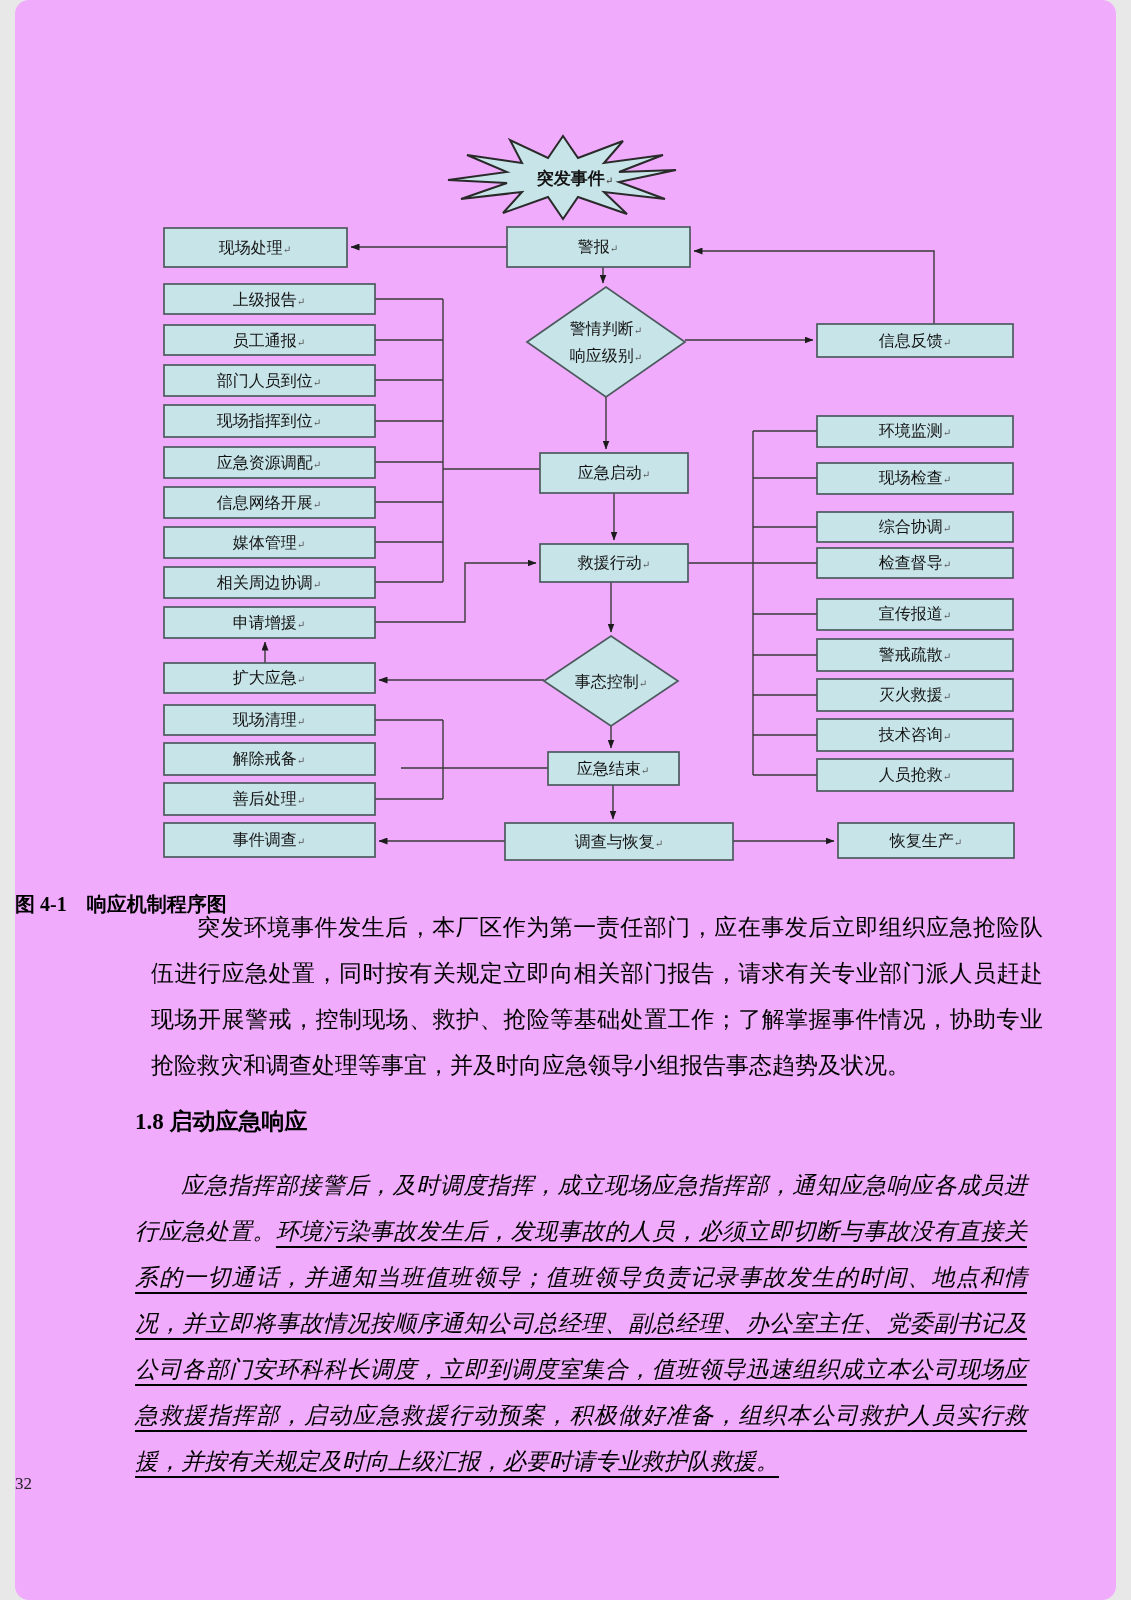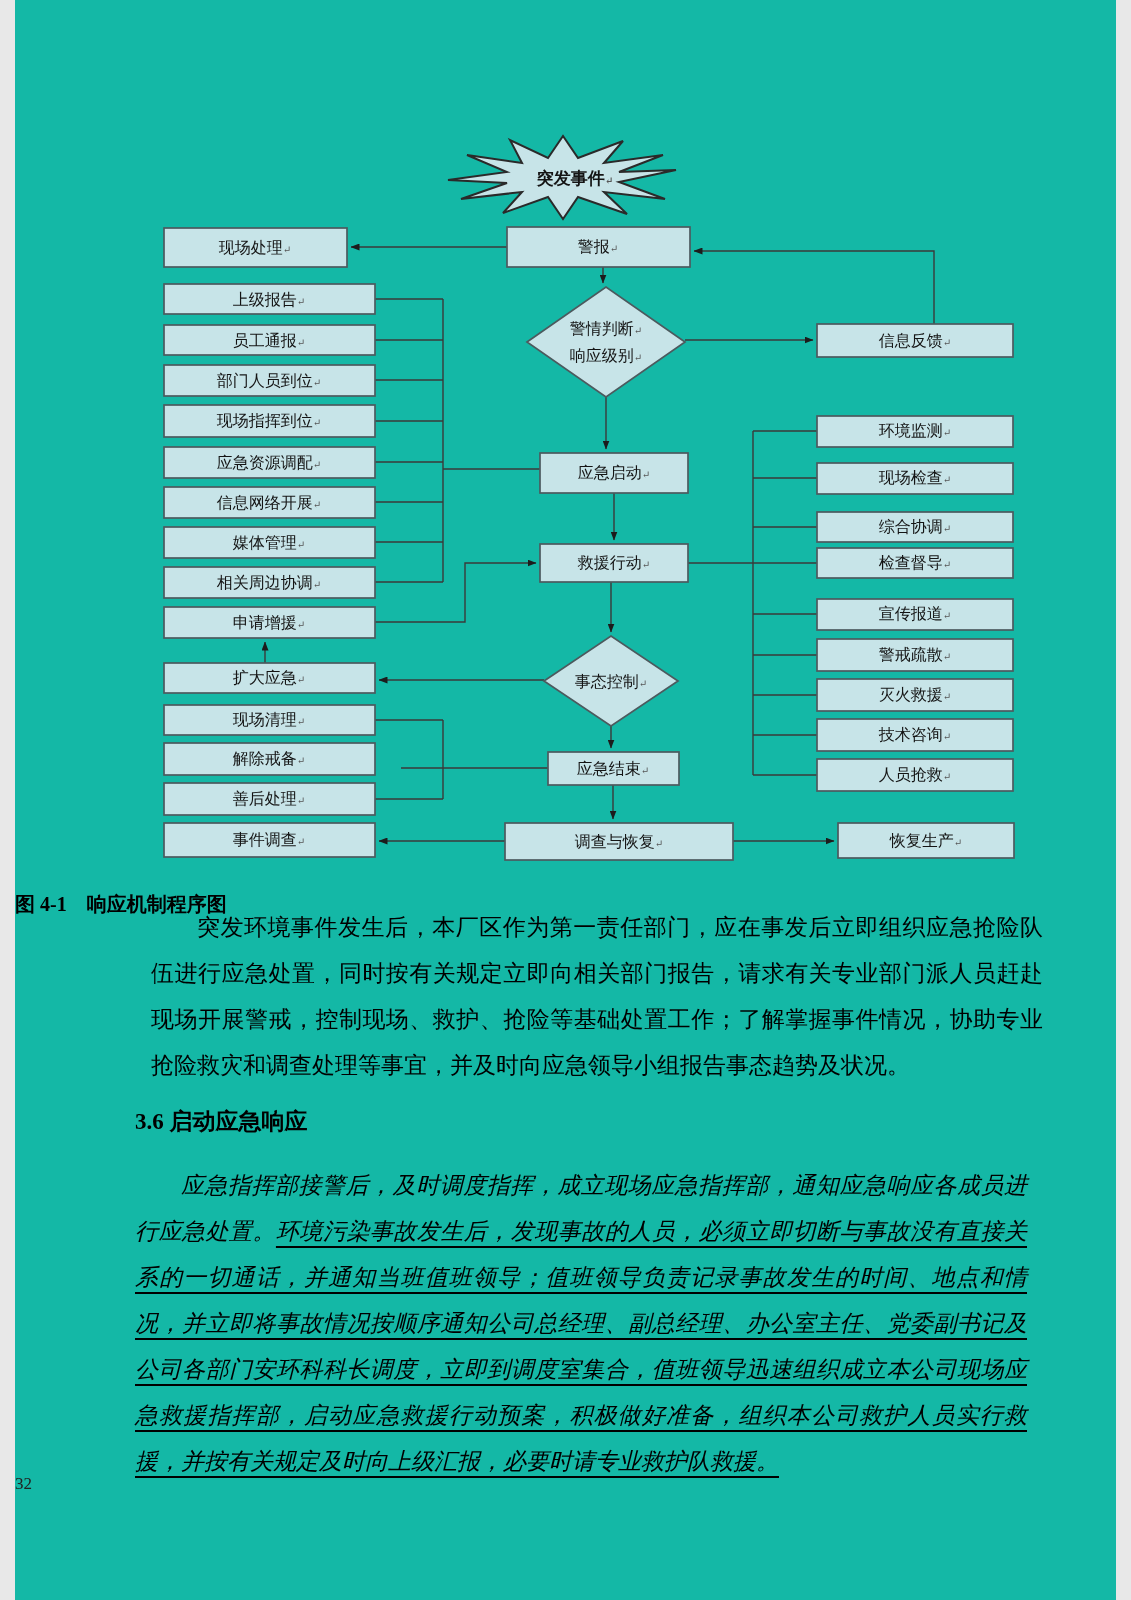--- a/index.html
+++ b/index.html
@@ -1,19 +1,19 @@
 <!DOCTYPE html>
 <html><head>
 <meta charset="utf-8">
 <style>
   html,body{margin:0;padding:0;background:#e8e8e8;}
   .page{
-    position:relative;width:1101px;height:1600px;background:#14b8a6;
+    position:relative;width:1101px;height:1600px;background:#f0abfc;
     margin:0 auto;overflow:hidden;
-    font-family:"Liberation Serif","DejaVu Serif",serif;color:#111;
+    font-family:"Liberation Serif","DejaVu Serif",serif;color:#111;border-radius:14px;
   }
   svg.flowchart{position:absolute;top:0;left:0;}
   .fc-box{fill:#c7e4e8;stroke:#4c5a5e;stroke-width:1.7;}
   .fc-burst{fill:#c7e4e8;stroke:#2a2a2a;stroke-width:2;stroke-linejoin:miter;}
   .fc-line{stroke:#3a3a3a;stroke-width:1.4;fill:none;}
   .fc-label{font-size:16px;fill:#141414;text-anchor:middle;
     font-family:"Liberation Serif","DejaVu Serif",serif;}
   .fc-burst-label{font-size:17px;font-weight:600;}
   .ret{font-size:10px;fill:#555;}
   .caption{position:absolute;top:891px;left:0;width:1131px;text-align:left;
@@ -209,19 +209,19 @@
     <g>
       <rect class="fc-box" x="823" y="823" width="176" height="35"></rect>
       <text class="fc-label" x="911" y="846"><tspan>恢复生产</tspan><tspan class="ret">↵</tspan></text>
     </g>
   </svg>
 
   <div class="caption">图 4-1　响应机制程序图</div>
 
   <p class="para" id="para1">突发环境事件发生后，本厂区作为第一责任部门，应在事发后立即组织应急抢险队伍进行应急处置，同时按有关规定立即向相关部门报告，请求有关专业部门派人员赶赴现场开展警戒，控制现场、救护、抢险等基础处置工作；了解掌握事件情况，协助专业抢险救灾和调查处理等事宜，并及时向应急领导小组报告事态趋势及状况。</p>
 
-  <div class="section-heading">3.6 启动应急响应</div>
+  <div class="section-heading">1.8 启动应急响应</div>
 
   <p class="para" id="para2"><span>应急指挥部接警后，及时调度指挥，成立现场应急指挥部，通知应急响应各成员进行应急处置。</span><span class="u-part">环境污染事故发生后，发现事故的人员，必须立即切断与事故没有直接关系的一切通话，并通知当班值班领导；值班领导负责记录事故发生的时间、地点和情况，并立即将事故情况按顺序通知公司总经理、副总经理、办公室主任、党委副书记及公司各部门安环科科长调度，立即到调度室集合，值班领导迅速组织成立本公司现场应急救援指挥部，启动应急救援行动预案，积极做好准备，组织本公司救护人员实行救援，并按有关规定及时向上级汇报，必要时请专业救护队救援。</span></p>
 
   <div class="pageno">32</div>
 
 </div>
 
 </body></html>

